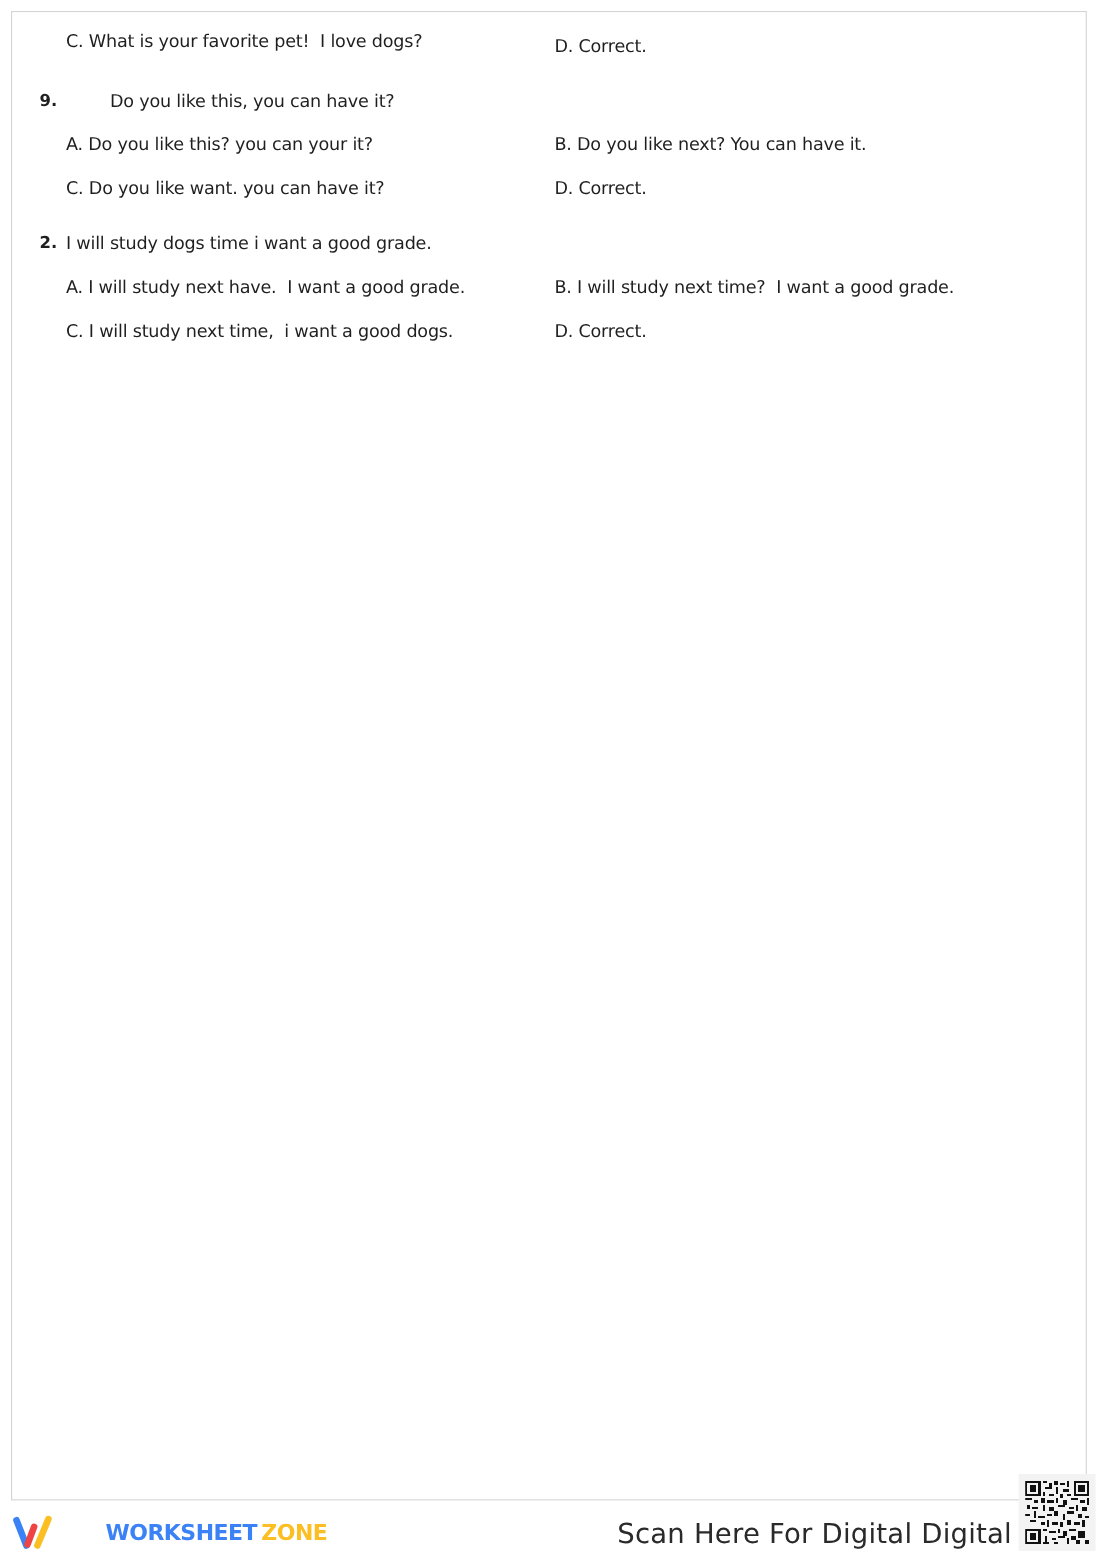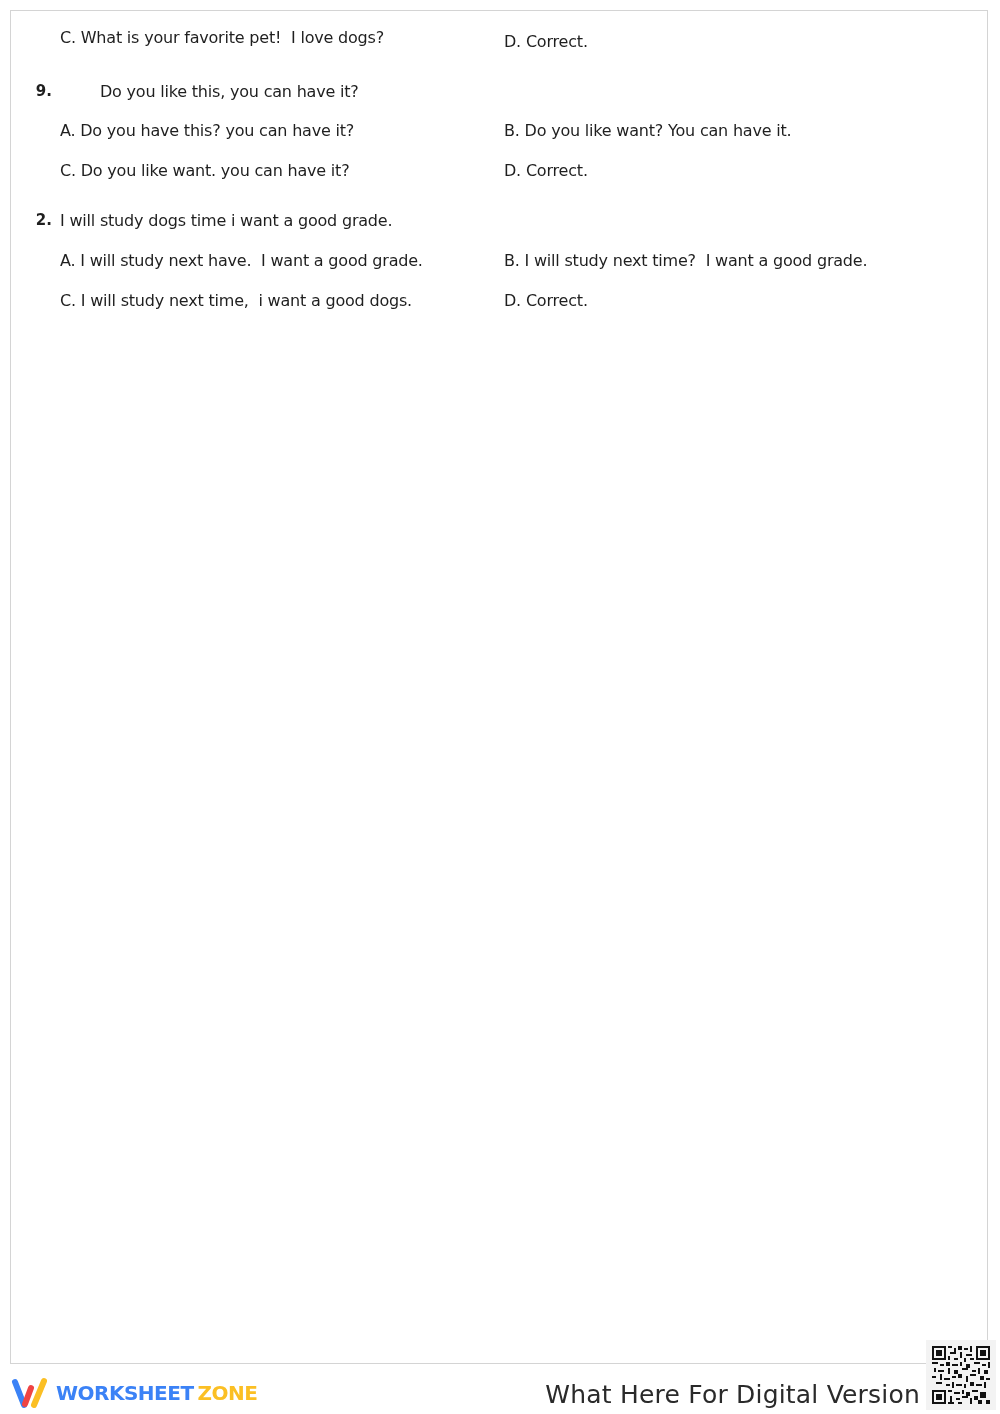--- a/index.html
+++ b/index.html
@@ -43,20 +43,21 @@
     .col-left { left: 60px; }
     .col-right { left: 504px; }
 
     .footer-logo {
       position: absolute;
       left: 10px;
       top: 1376px;
       height: 34px;
       display: flex;
       align-items: center;
+      gap: 40px;
     }
     .logo-mark {
       width: 40px;
       height: 34px;
       position: relative;
     }
     .logo-text {
       font-family: "DejaVu Sans", sans-serif;
       font-weight: bold;
       font-size: 20px;
@@ -90,22 +91,22 @@
 </head>
 <body>
 
 <div class="page-frame"></div>
 
 <div class="line col-left" style="top:28px;">C. What is your favorite pet!  I love dogs?</div>
 <div class="line col-right" style="top:32px;">D. Correct.</div>
 
 <div class="qnum" style="top:81px;">9.</div>
 <div class="line col-left" style="top:82px;margin-left:40px;">Do you like this, you can have it?</div>
-<div class="line col-left" style="top:121px;">A. Do you have this? you can have it?</div>
-<div class="line col-right" style="top:121px;">B. Do you like want? You can have it.</div>
+<div class="line col-left" style="top:121px;">A. Do you like this? you can your it?</div>
+<div class="line col-right" style="top:121px;">B. Do you like next? You can have it.</div>
 <div class="line col-left" style="top:161px;">C. Do you like want. you can have it?</div>
 <div class="line col-right" style="top:161px;">D. Correct.</div>
 
 <div class="qnum" style="top:210px;">2.</div>
 <div class="line col-left" style="top:211px;">I will study dogs time i want a good grade.</div>
 <div class="line col-left" style="top:251px;">A. I will study next have.  I want a good grade.</div>
 <div class="line col-right" style="top:251px;text-align:center;">B. I will study next time?  I want a good grade.</div>
 <div class="line col-left" style="top:291px;">C. I will study next time,  i want a good dogs.</div>
 <div class="line col-right" style="top:291px;">D. Correct.</div>
 
@@ -113,21 +114,21 @@
   <span class="logo-mark">
     <svg width="40" height="34" viewBox="0 0 40 34">
       <line x1="5" y1="6" x2="14" y2="29" stroke="#3b82f6" stroke-width="6" stroke-linecap="round"></line>
       <line x1="15" y1="28" x2="21" y2="12" stroke="#ef4444" stroke-width="6" stroke-linecap="round"></line>
       <line x1="24" y1="29" x2="34" y2="5" stroke="#fbbf24" stroke-width="6" stroke-linecap="round"></line>
     </svg>
   </span>
   <span class="logo-text"><span class="w1">WORKSHEET</span><span class="w2">ZONE</span></span>
 </div>
 
-<div class="scan-text">What Here For Digital Version</div>
+<div class="scan-text">Scan Here For Digital Digital</div>
 
 <div class="qr-box">
   <svg width="58" height="58" viewBox="0 0 29 29" shape-rendering="crispEdges">
     <rect x="0" y="0" width="29" height="29" fill="#f3f3f3"></rect>
 
     <g fill="#111">
       <rect x="0" y="0" width="7" height="7"></rect>
       <rect x="22" y="0" width="7" height="7"></rect>
       <rect x="0" y="22" width="7" height="7"></rect>
     </g>

